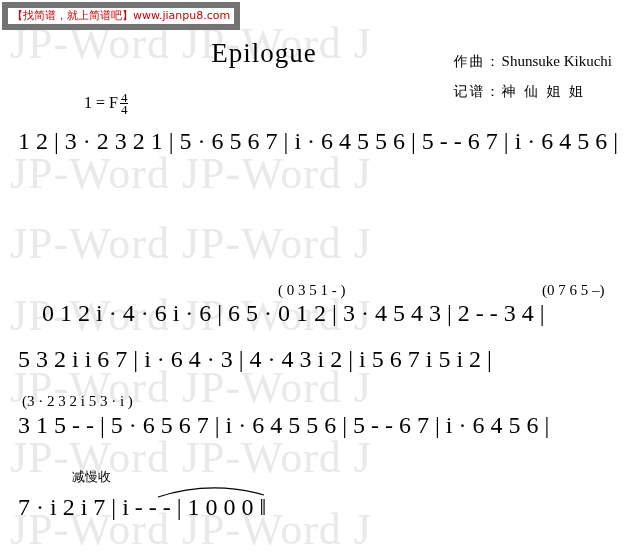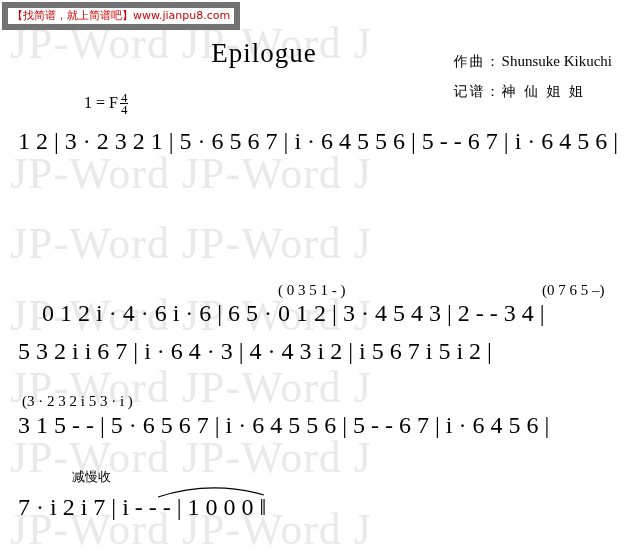--- a/index.html
+++ b/index.html
@@ -178,21 +178,21 @@
   </div>
 
 
 
   <div class="line" style="top:300px;margin-left:24px;">
     <span class="above" style="left:236px; top:-18px;">( 0 3 5 1 - )</span>
     <span class="above" style="left:500px; top:-18px;">(0 7 6 5 –)</span>
     <span class="notes">0 1 2 i · 4 · 6 i · 6 | 6 5 · 0 1 2 | 3 · 4 5 4 3 | 2 - - 3 4 |</span>
   </div>
 
-  <div class="line" style="top:338px;">
+  <div class="line" style="top:346px;">
     <span class="notes">5 3 2 i   i   6 7 | i · 6 4 · 3 | 4 · 4 3 i 2 | i 5 6 7 i 5 i 2 |</span>
   </div>
 
   <div class="line" style="top:412px;">
     <span class="above" style="left:4px; top:-19px;">(3 · 2 3 2 i    5 3 · i )</span>
     <span class="notes">3 1 5 - - | 5 · 6 5 6 7 | i · 6 4 5 5 6 | 5 - - 6 7 | i · 6 4 5 6 |</span>
   </div>
 
   <div class="line" style="top:494px;">
     <span class="mark-cn" style="left:54px; top:-26px;">减慢收</span>

